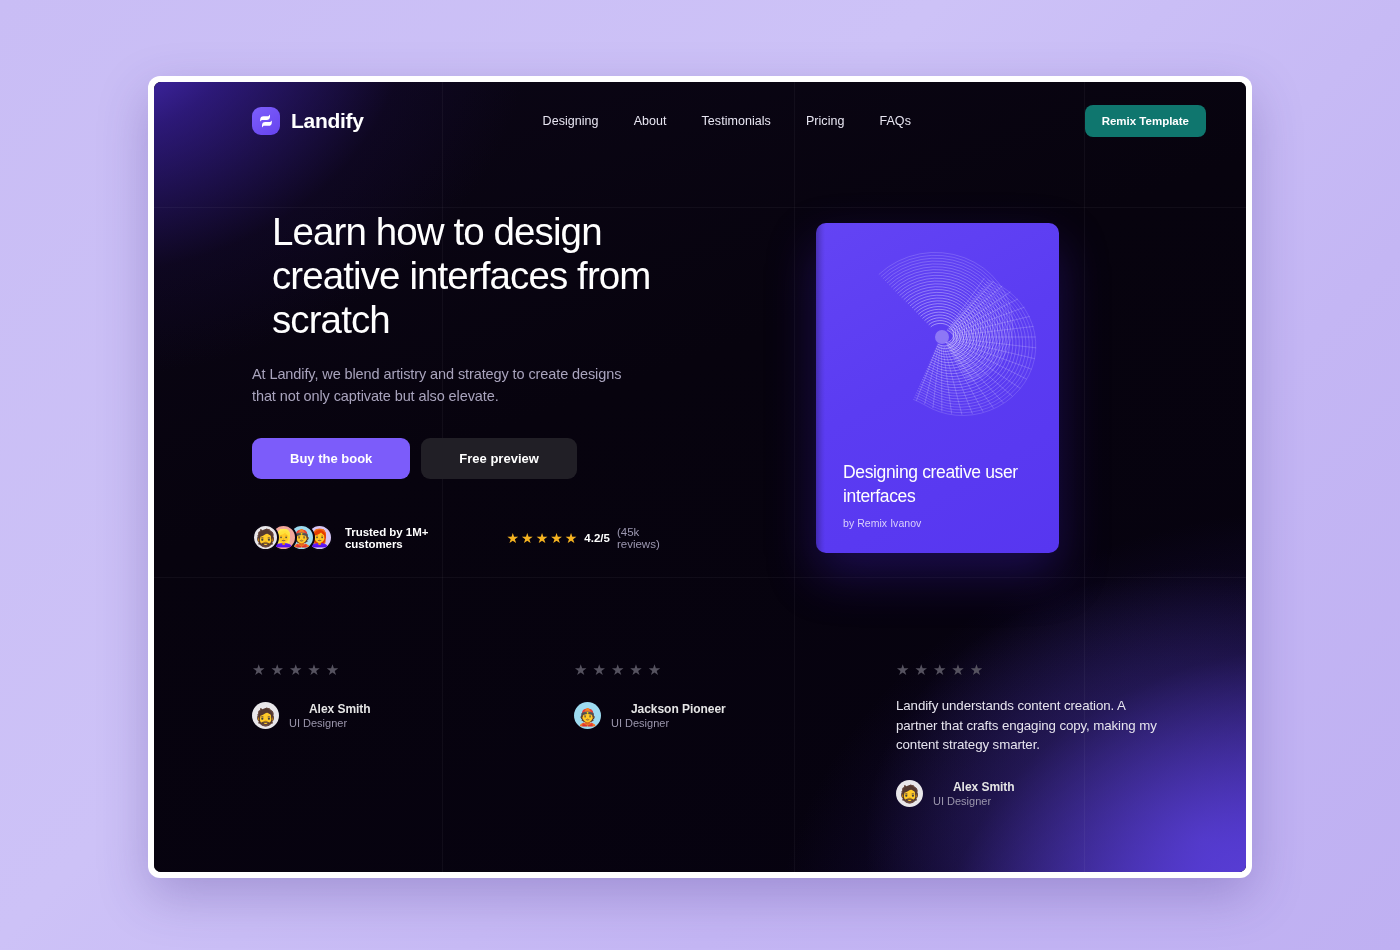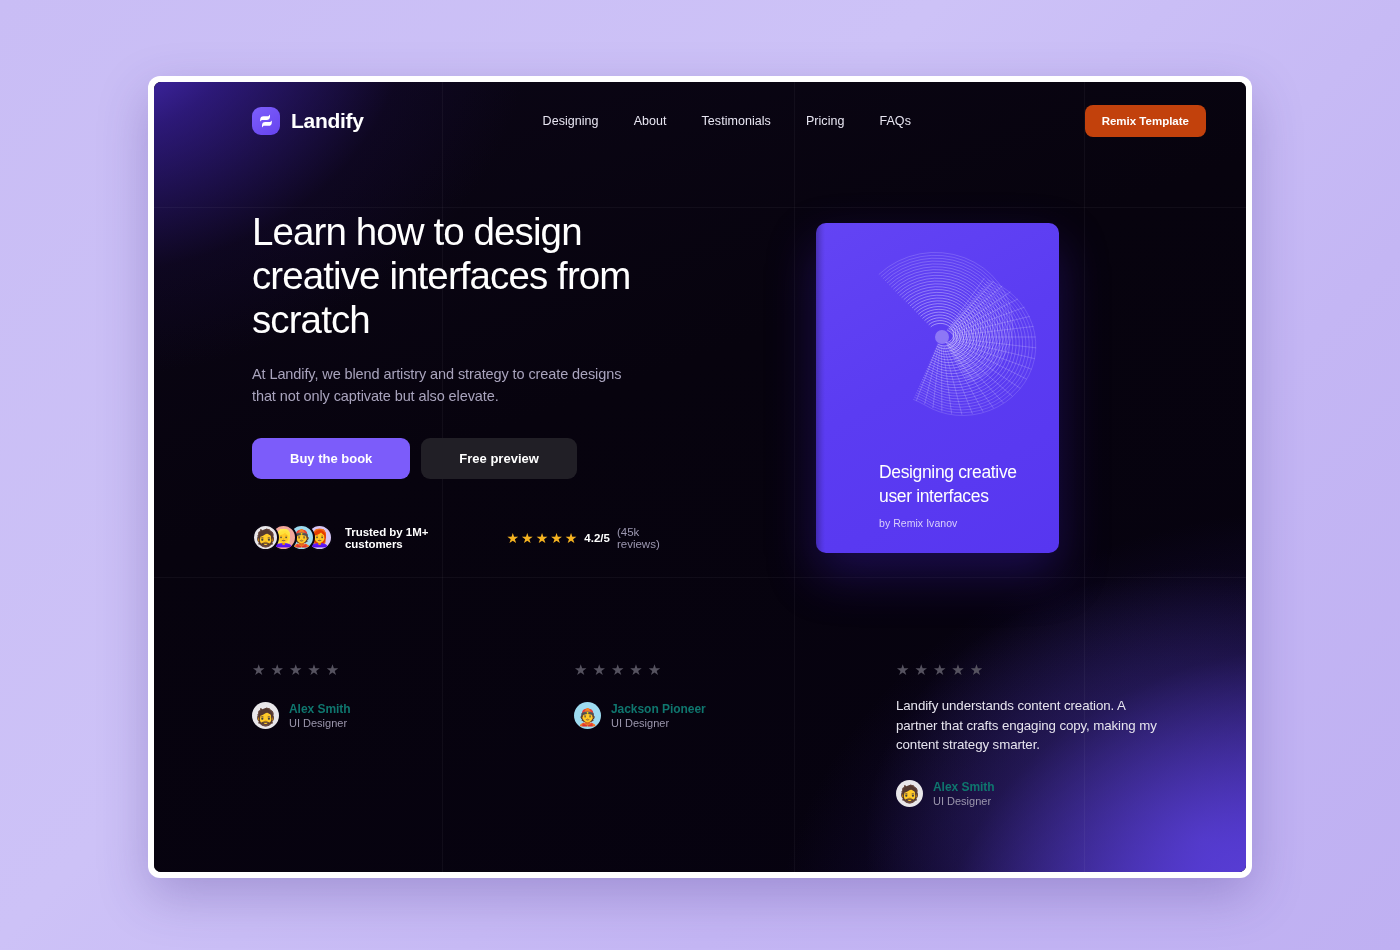--- a/index.html
+++ b/index.html
@@ -93,21 +93,21 @@
     color: #e8e6f2;
     font-size: 12.5px;
     font-weight: 500;
     letter-spacing: 0.05px;
     white-space: nowrap;
     cursor: pointer;
   }
 
   #remix-button {
     margin-left: auto;
-    background: #c2410c;
+    background: #0f766e;
     color: #ffffff;
     font-size: 11.5px;
     font-weight: 600;
     border: none;
     border-radius: 8px;
     padding: 10px 17px;
     cursor: pointer;
     font-family: inherit;
     white-space: nowrap;
   }
@@ -120,20 +120,21 @@
     width: 430px;
     z-index: 4;
   }
 
   #hero-title {
     color: #ffffff;
     font-size: 38.5px;
     line-height: 44px;
     font-weight: 500;
     letter-spacing: -0.9px;
+    margin-left: 20px;
   }
 
   #hero-subtitle {
     margin-top: 21px;
     color: #a9a4bd;
     font-size: 14.5px;
     line-height: 22px;
     letter-spacing: -0.1px;
     max-width: 385px;
   }
@@ -216,21 +217,21 @@
   }
   #book-art {
     position: absolute;
     left: 22px;
     top: 16px;
     width: 205px;
     height: 190px;
   }
   #book-art svg { display: block; width: 100%; height: 100%; }
 
-  #book-text { position: absolute; left: 27px; right: 20px; bottom: 24px; margin-left: 36px; }
+  #book-text { position: absolute; left: 27px; right: 20px; bottom: 24px; }
   #book-title {
     color: #ffffff;
     font-size: 17.5px;
     line-height: 24px;
     font-weight: 500;
     letter-spacing: -0.35px;
   }
   #book-author {
     margin-top: 9px;
     color: #d9d0fb;
@@ -270,21 +271,21 @@
     gap: 10px;
   }
   .t-avatar {
     width: 27px; height: 27px;
     border-radius: 50%;
     position: relative;
     overflow: hidden;
     flex: none;
   }
   .t-meta { display: flex; flex-direction: column; gap: 1px; }
-  .t-name { color: #0f766e; font-size: 12px; font-weight: 700; letter-spacing: -0.05px; }
+  .t-name { color: #e5e5e5; font-size: 12px; font-weight: 700; letter-spacing: -0.05px; margin-left: 20px; }
   .t-role { color: #9b96ac; font-size: 11px; }
 </style>
 </head>
 <body>
 
 <div id="device-frame">
   <div id="viewport">
 
     <div id="page-bg"></div>
 

